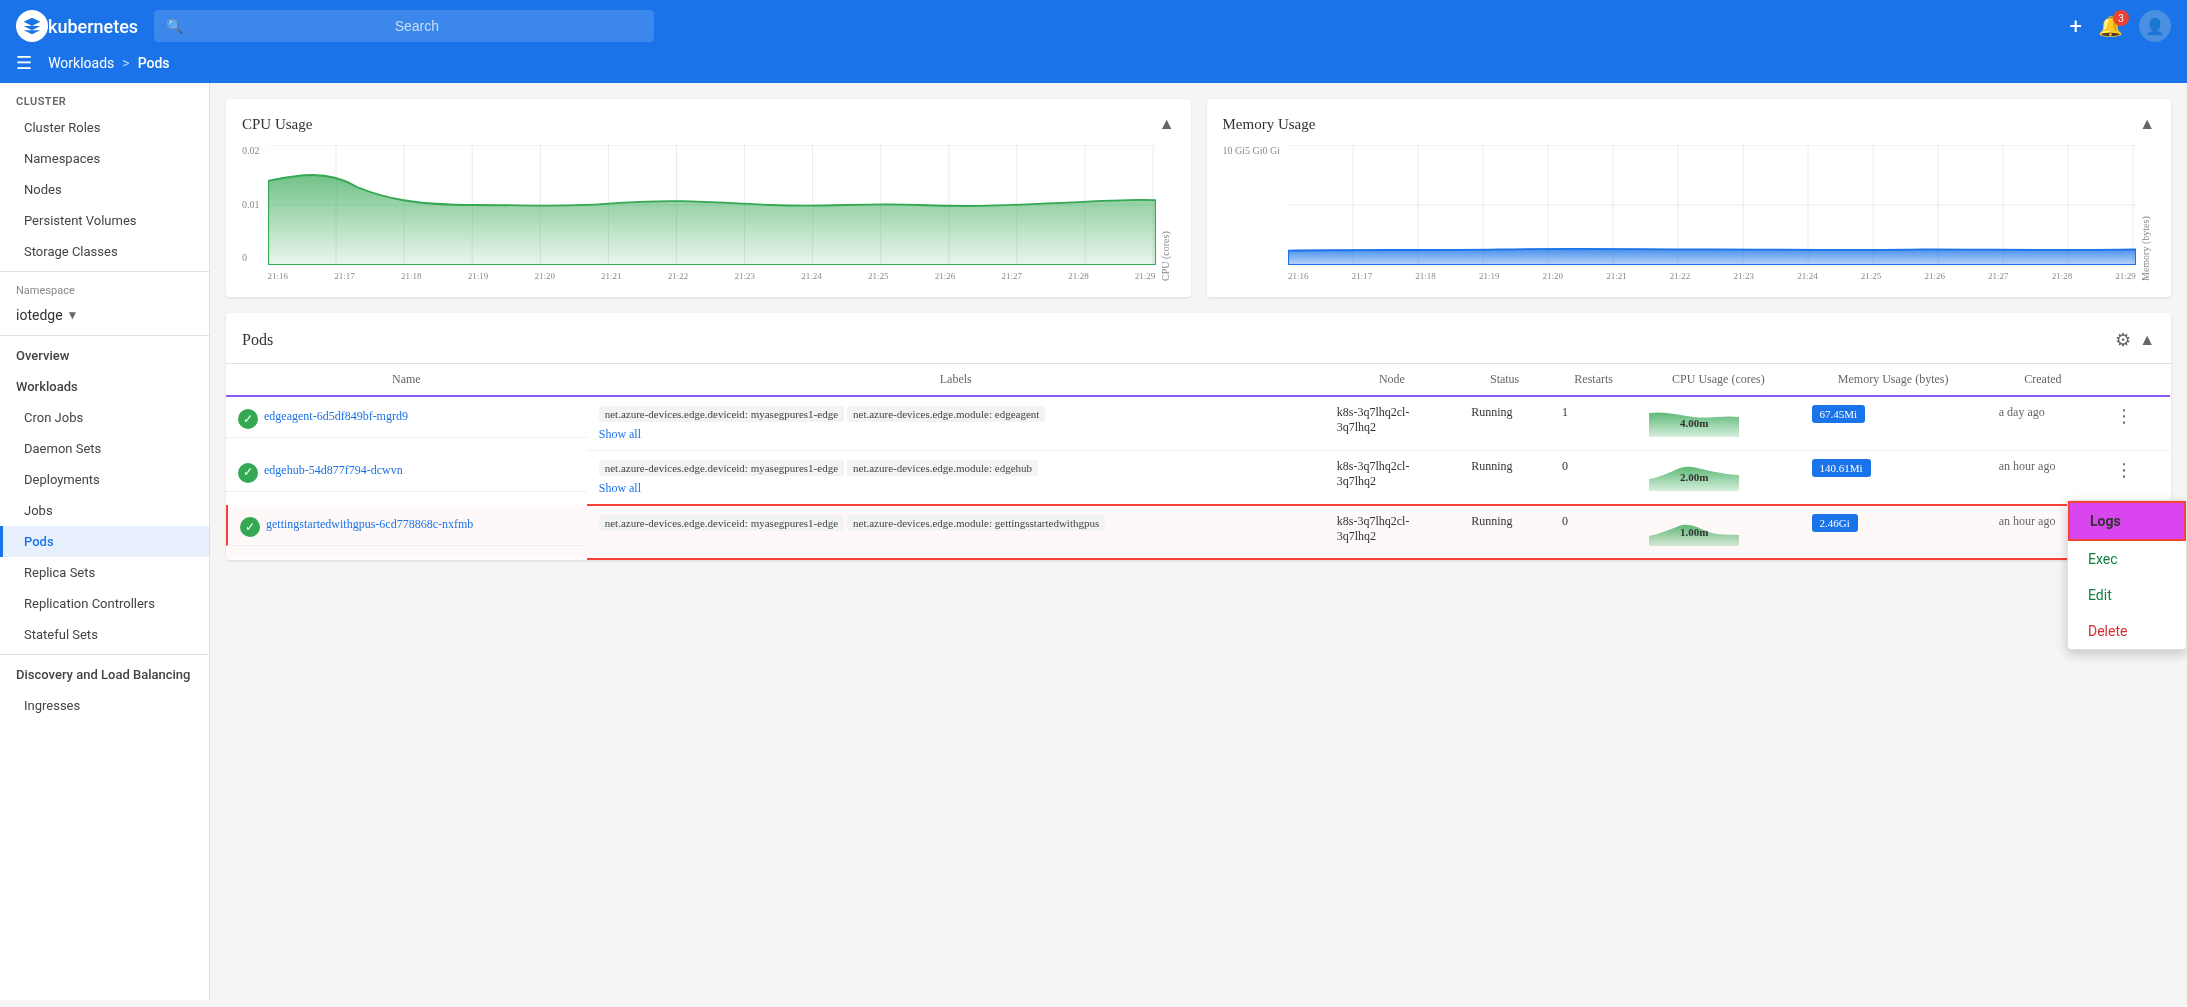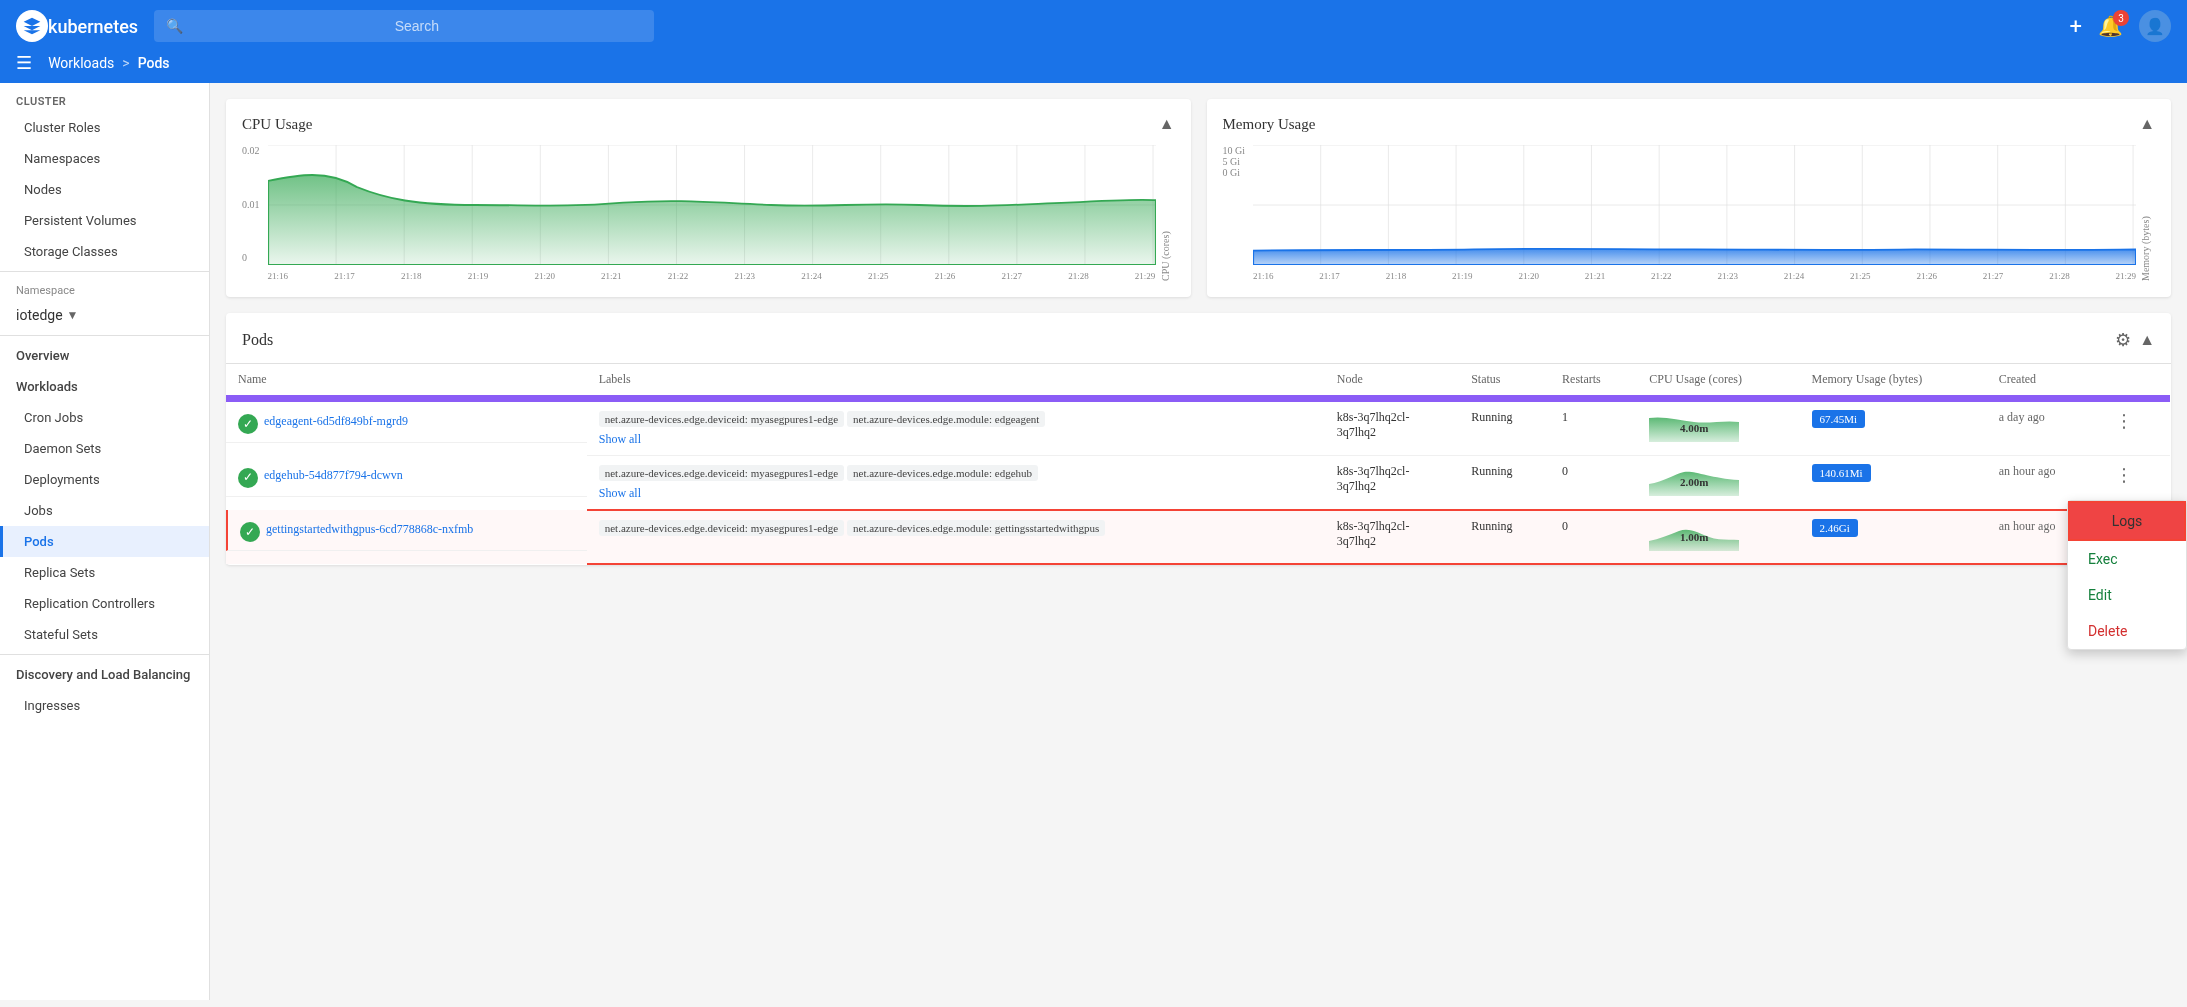--- a/index.html
+++ b/index.html
@@ -211,26 +211,26 @@
       justify-content: space-between;
       align-items: center;
       padding: 16px 16px 12px 16px;
       border-bottom: 1px solid #e0e0e0;
     }
     .pods-title { font-size: 16px; color: #333; }
     .pods-header-actions { display: flex; gap: 8px; align-items: center; }
 
     table { width: 100%; border-collapse: collapse; }
     th {
-      text-align: left;
+      text-align: center;
       padding: 8px 12px;
       font-size: 12px;
       color: #666;
       font-weight: 500;
-      border-bottom: 7px solid #8b5cf6;
+      border-bottom: 2px solid #8b5cf6;
     }
     td {
       padding: 8px 12px;
       font-size: 12px;
       border-bottom: 1px solid #f0f0f0;
       vertical-align: top;
     }
     .green-check {
       width: 20px; height: 20px;
       border-radius: 50%;
@@ -279,25 +279,24 @@
       z-index: 100;
       border: 1px solid #e0e0e0;
     }
     .context-menu-item {
       padding: 10px 20px;
       font-size: 14px;
       cursor: pointer;
       color: #15803d;
     }
     .context-menu-item.active-menu {
-      background: #ef4444;
+      background: #d946ef;
       border: 2px solid #f44336;
       color: #333;
-      font-weight: 400;
-      text-align: center;
+      font-weight: 700;
     }
     .context-menu-item.delete { color: #d32f2f; }
 
     .three-dot-btn { cursor: pointer; color: #666; font-size: 18px; padding: 4px; }
 
     .filter-icon { cursor: pointer; color: #666; font-size: 18px; }
   </style>
 </head>
 <body>
 
@@ -436,21 +435,21 @@
           <div style="writing-mode:vertical-rl;transform:rotate(180deg);font-size:10px;color:#888;padding-left:4px;">CPU (cores)</div>
         </div>
       </div>
 
       <div class="chart-card">
         <div class="chart-title-row">
           <span class="chart-title">Memory Usage</span>
           <span class="chart-collapse">▲</span>
         </div>
         <div style="display:flex; gap:4px;">
-          <div style="display:flex;flex-direction:column;justify-content:flex-start;font-size:10px;color:#888;padding-right:4px;padding-bottom:18px;">
+          <div style="display:flex;flex-direction:row;justify-content:center;font-size:10px;color:#888;padding-right:4px;padding-bottom:18px;">
             <span>10 Gi</span>
             <span>5 Gi</span>
             <span>0 Gi</span>
           </div>
           <div style="flex:1;position:relative;">
             <svg width="100%" height="120" viewBox="0 0 600 100" preserveAspectRatio="none">
               <defs>
                 <linearGradient id="memGrad" x1="0" y1="0" x2="0" y2="1">
                   <stop offset="0%" stop-color="#1a73e8" stop-opacity="0.8"></stop>
                   <stop offset="100%" stop-color="#1a73e8" stop-opacity="0.3"></stop>

